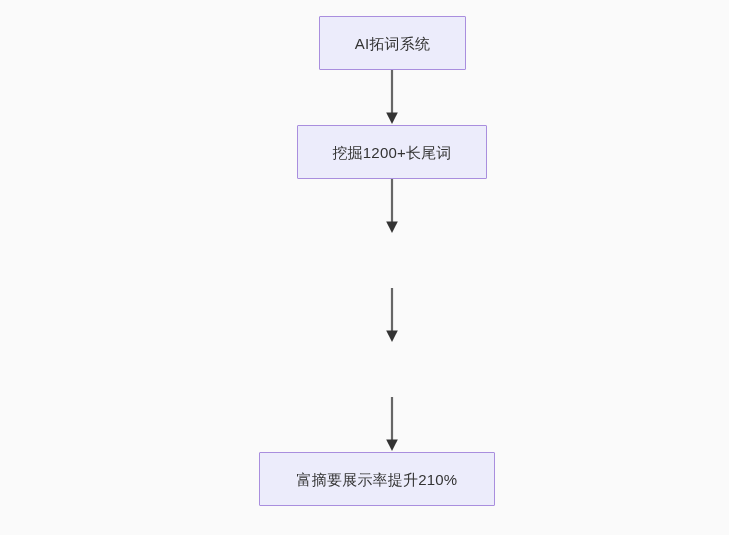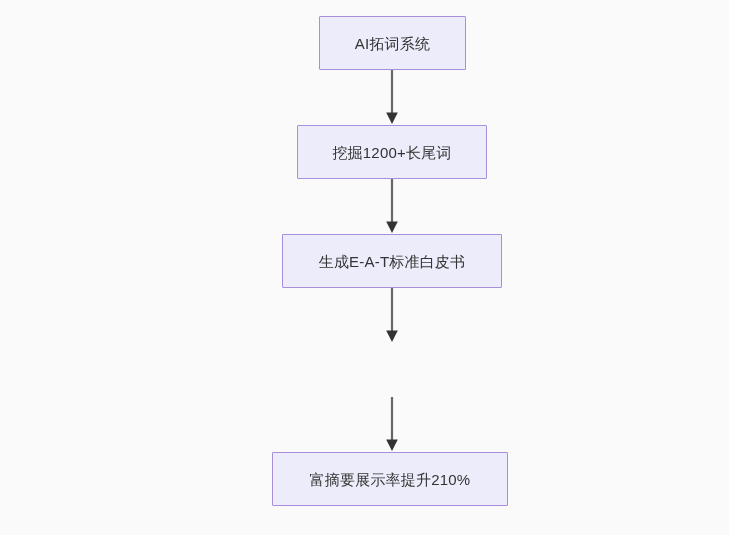--- a/index.html
+++ b/index.html
@@ -68,36 +68,33 @@
     <span class="node-label">挖掘1200+长尾词</span>
   </div>
 
   <div class="edge" style="top:179px; height:55px;">
     <svg width="30" height="55" viewBox="0 0 30 55">
       <line x1="15" y1="0" x2="15" y2="44" stroke="#666666" stroke-width="2.2"></line>
       <polygon points="15,54 9.2,42.5 20.8,42.5" fill="#333333"></polygon>
     </svg>
   </div>
 
-  <div class="node" style="left:261px; top:234px; width:220px;">
-    <span class="node-label">生成E-A-T标准白皮书</span>
-  </div>
 
   <div class="edge" style="top:288px; height:55px;">
     <svg width="30" height="55" viewBox="0 0 30 55">
       <line x1="15" y1="0" x2="15" y2="44" stroke="#666666" stroke-width="2.2"></line>
       <polygon points="15,54 9.2,42.5 20.8,42.5" fill="#333333"></polygon>
     </svg>
   </div>
 
 
   <div class="edge" style="top:397px; height:55px;">
     <svg width="30" height="55" viewBox="0 0 30 55">
       <line x1="15" y1="0" x2="15" y2="44" stroke="#666666" stroke-width="2.2"></line>
       <polygon points="15,54 9.2,42.5 20.8,42.5" fill="#333333"></polygon>
     </svg>
   </div>
 
-  <div class="node" style="left:251px; top:452px; width:236px;">
+  <div class="node" style="left:238px; top:452px; width:236px;">
     <span class="node-label">富摘要展示率提升210%</span>
   </div>
 
 </div>
 
 </body></html>

